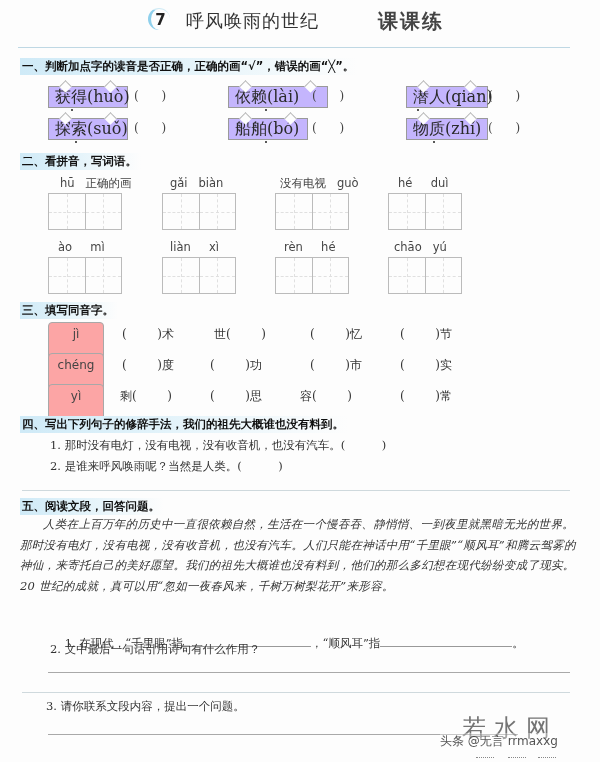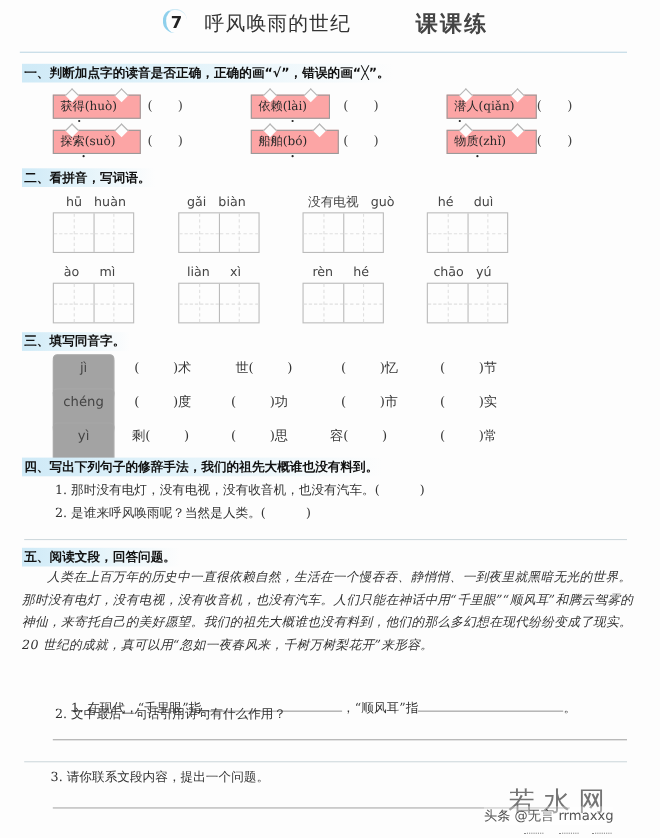--- a/index.html
+++ b/index.html
@@ -20,40 +20,40 @@
   .header-rule { position: absolute; top: 47px; left: 18px; width: 552px; height: 1px; background: #bfd8e4; }
 
   
   .sec-head { position: absolute; left: 20px; font-family: "DejaVu Sans", sans-serif; font-weight: bold;
     font-size: 11.5px; color: #111; padding: 1px 4px 1px 2px;
     background: linear-gradient(90deg, #cfeaf7 0%, #e3f3fa 45%, rgba(253,253,253,0) 100%); }
 
   
   .s1-item { position: absolute; height: 22px; }
   .word-box { position: absolute; left: 0; top: 0; height: 22px; border: 1px solid #9a9a9a;
-    font-size: 11px; line-height: 20px; padding: 0 6px; white-space: nowrap; background: #fca5a5; }
+    font-size: 16px; line-height: 20px; padding: 0 6px; white-space: nowrap; background: #c4b5fd; }
   .word-box::before, .word-box::after { content: ""; position: absolute; top: -5px; width: 8px; height: 8px;
     border-top: 1px solid #b5b5b5; border-left: 1px solid #b5b5b5; transform: rotate(45deg); background: #fdfdfd; }
   .word-box::before { left: 12px; }
   .word-box::after { right: 12px; }
   .word-box .dot { position: absolute; bottom: -4px; width: 2px; height: 2px; background: #222; border-radius: 50%; }
   .paren { position: absolute; top: 3px; font-size: 12px; color: #444; white-space: pre; }
 
   
   .pinyin { position: absolute; font-family: "DejaVu Sans", sans-serif; font-size: 11.5px; color: #444; white-space: pre; }
   .tian { position: absolute; width: 74px; height: 37px; border: 1px solid #bbb; display: flex; }
   .tian .cell { flex: 1; position: relative; border-right: 1px solid #bbb; }
   .tian .cell:last-child { border-right: none; }
   .tian .cell::before { content: ""; position: absolute; left: 50%; top: 0; bottom: 0; border-left: 1px dashed #e0e0e0; }
   .tian .cell::after { content: ""; position: absolute; top: 50%; left: 0; right: 0; border-top: 1px dashed #e0e0e0; }
 
   
   .py-box { position: absolute; left: 48px; width: 56px; height: 40px; border: 1px solid #a8a8a8; border-radius: 4px;
     font-family: "DejaVu Sans", sans-serif; font-size: 12px; text-align: center; line-height: 22px; color: #444;
-    box-shadow: 0 2px 0 #cfcfcf; background: #a3a3a3; }
+    box-shadow: 0 2px 0 #cfcfcf; background: #fca5a5; }
   .fill { position: absolute; font-size: 12px; color: #333; white-space: pre; }
 
   
   .line-text { position: absolute; font-size: 11.5px; color: #333; white-space: pre; }
   .para { position: absolute; left: 20px; width: 556px; font-size: 11.5px; line-height: 20.5px; color: #333;
     text-indent: 2em; font-style: italic; letter-spacing: 0.3px; }
   .rule { position: absolute; height: 1px; background: #a9a9a9; }
   .rule.light { background: #cfd9dd; }
   .blank { display: inline-block; border-bottom: 1px solid #999; vertical-align: baseline; height: 12px; }
 
@@ -76,21 +76,21 @@
   </div>
   <div class="header-rule"></div>
 
   <div class="sec-head" style="top:58px;">一、判断加点字的读音是否正确，正确的画“√”，错误的画“╳”。</div>
 
   <div class="s1-item" style="left:48px; top:86px;">
     <div class="word-box" style="width:80px;"><span>获得(huò)</span><i class="dot" style="left:22px;"></i></div>
     <span class="paren" style="left:86px;">(      )</span>
   </div>
   <div class="s1-item" style="left:228px; top:86px;">
-    <div class="word-box" style="width:72px;"><span>依赖(lài)</span><i class="dot" style="left:36px;"></i></div>
+    <div class="word-box" style="width:100px;"><span>依赖(lài)</span><i class="dot" style="left:36px;"></i></div>
     <span class="paren" style="left:84px;">(      )</span>
   </div>
   <div class="s1-item" style="left:406px; top:86px;">
     <div class="word-box" style="width:82px;"><span>潜人(qiǎn)</span><i class="dot" style="left:10px;"></i></div>
     <span class="paren" style="left:82px;">(      )</span>
   </div>
 
   <div class="s1-item" style="left:48px; top:118px;">
     <div class="word-box" style="width:80px;"><span>探索(suǒ)</span><i class="dot" style="left:26px;"></i></div>
     <span class="paren" style="left:86px;">(      )</span>
@@ -99,21 +99,21 @@
     <div class="word-box" style="width:80px;"><span>船舶(bó)</span><i class="dot" style="left:36px;"></i></div>
     <span class="paren" style="left:84px;">(      )</span>
   </div>
   <div class="s1-item" style="left:406px; top:118px;">
     <div class="word-box" style="width:82px;"><span>物质(zhǐ)</span><i class="dot" style="left:26px;"></i></div>
     <span class="paren" style="left:82px;">(      )</span>
   </div>
 
   <div class="sec-head" style="top:153px;">二、看拼音，写词语。</div>
 
-  <div class="pinyin" style="left:60px; top:176px;">hū   huàn</div>
+  <div class="pinyin" style="left:60px; top:176px;">hū   正确的画</div>
   <div class="tian" style="left:48px; top:193px;">
       <div class="cell"></div>
       <div class="cell"></div>
     </div>
   <div class="pinyin" style="left:170px; top:176px;">gǎi   biàn</div>
   <div class="tian" style="left:162px; top:193px;">
       <div class="cell"></div>
       <div class="cell"></div>
     </div>
   <div class="pinyin" style="left:280px; top:176px;">没有电视   guò</div>

